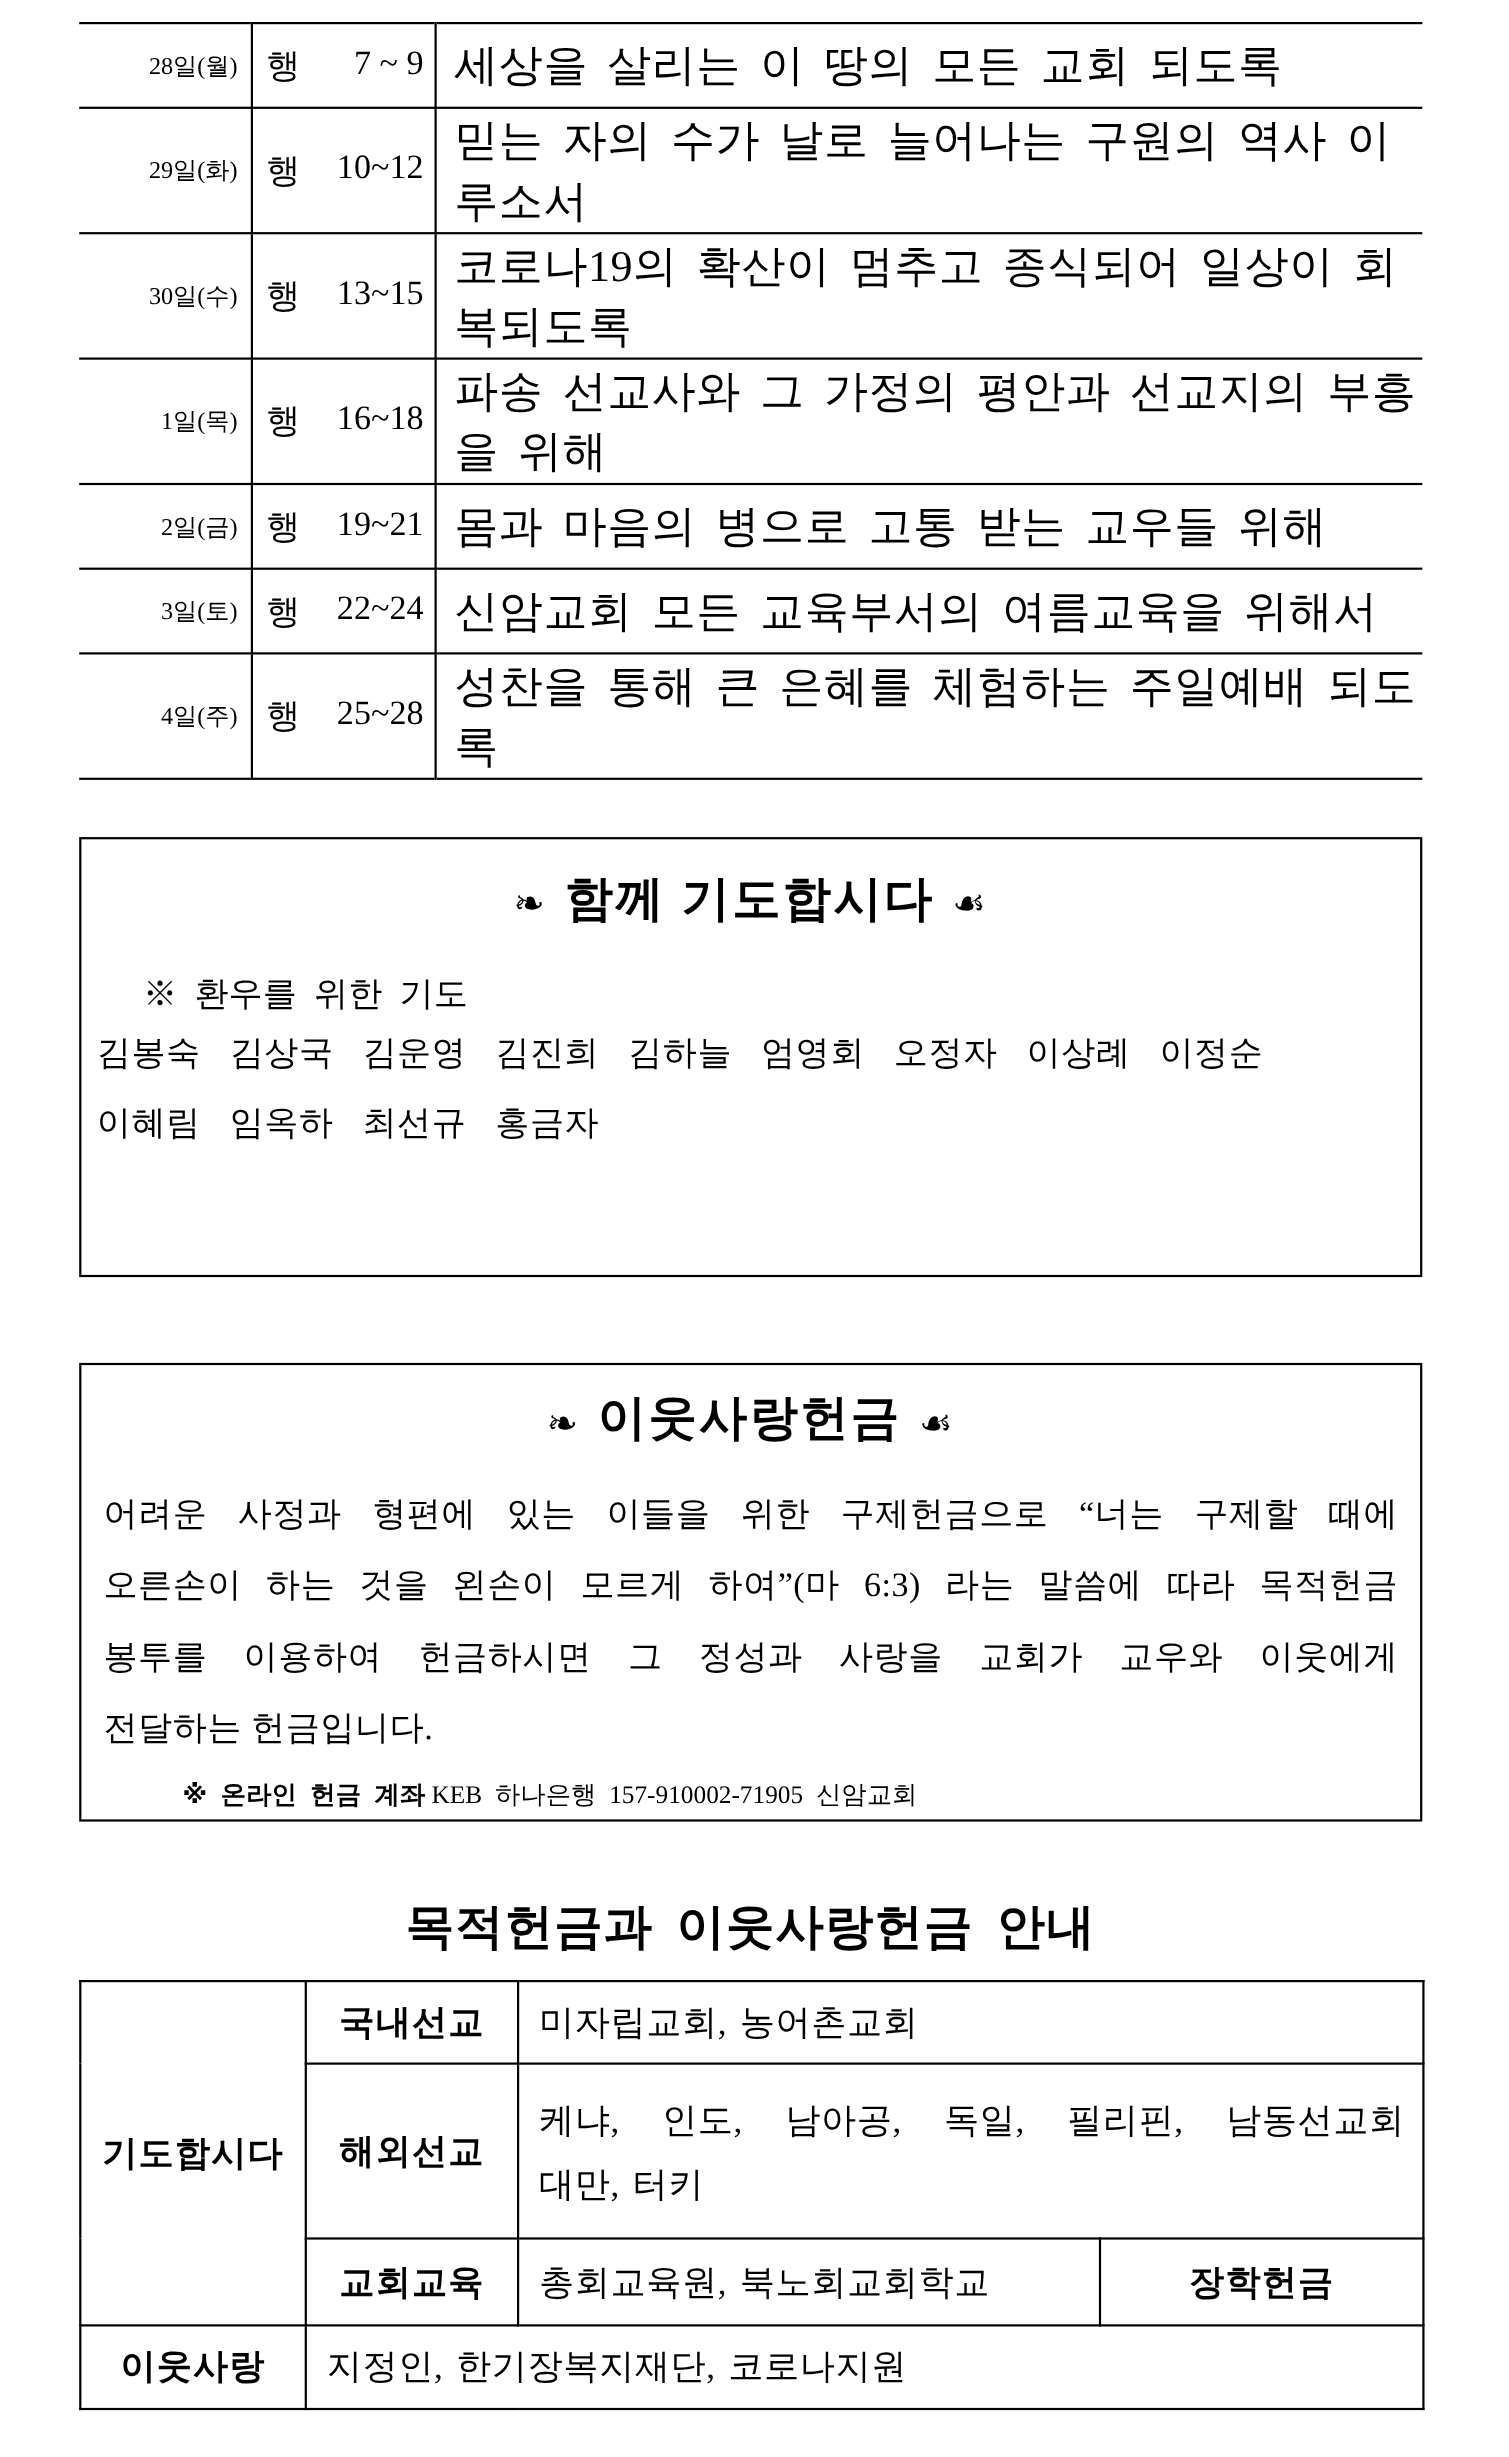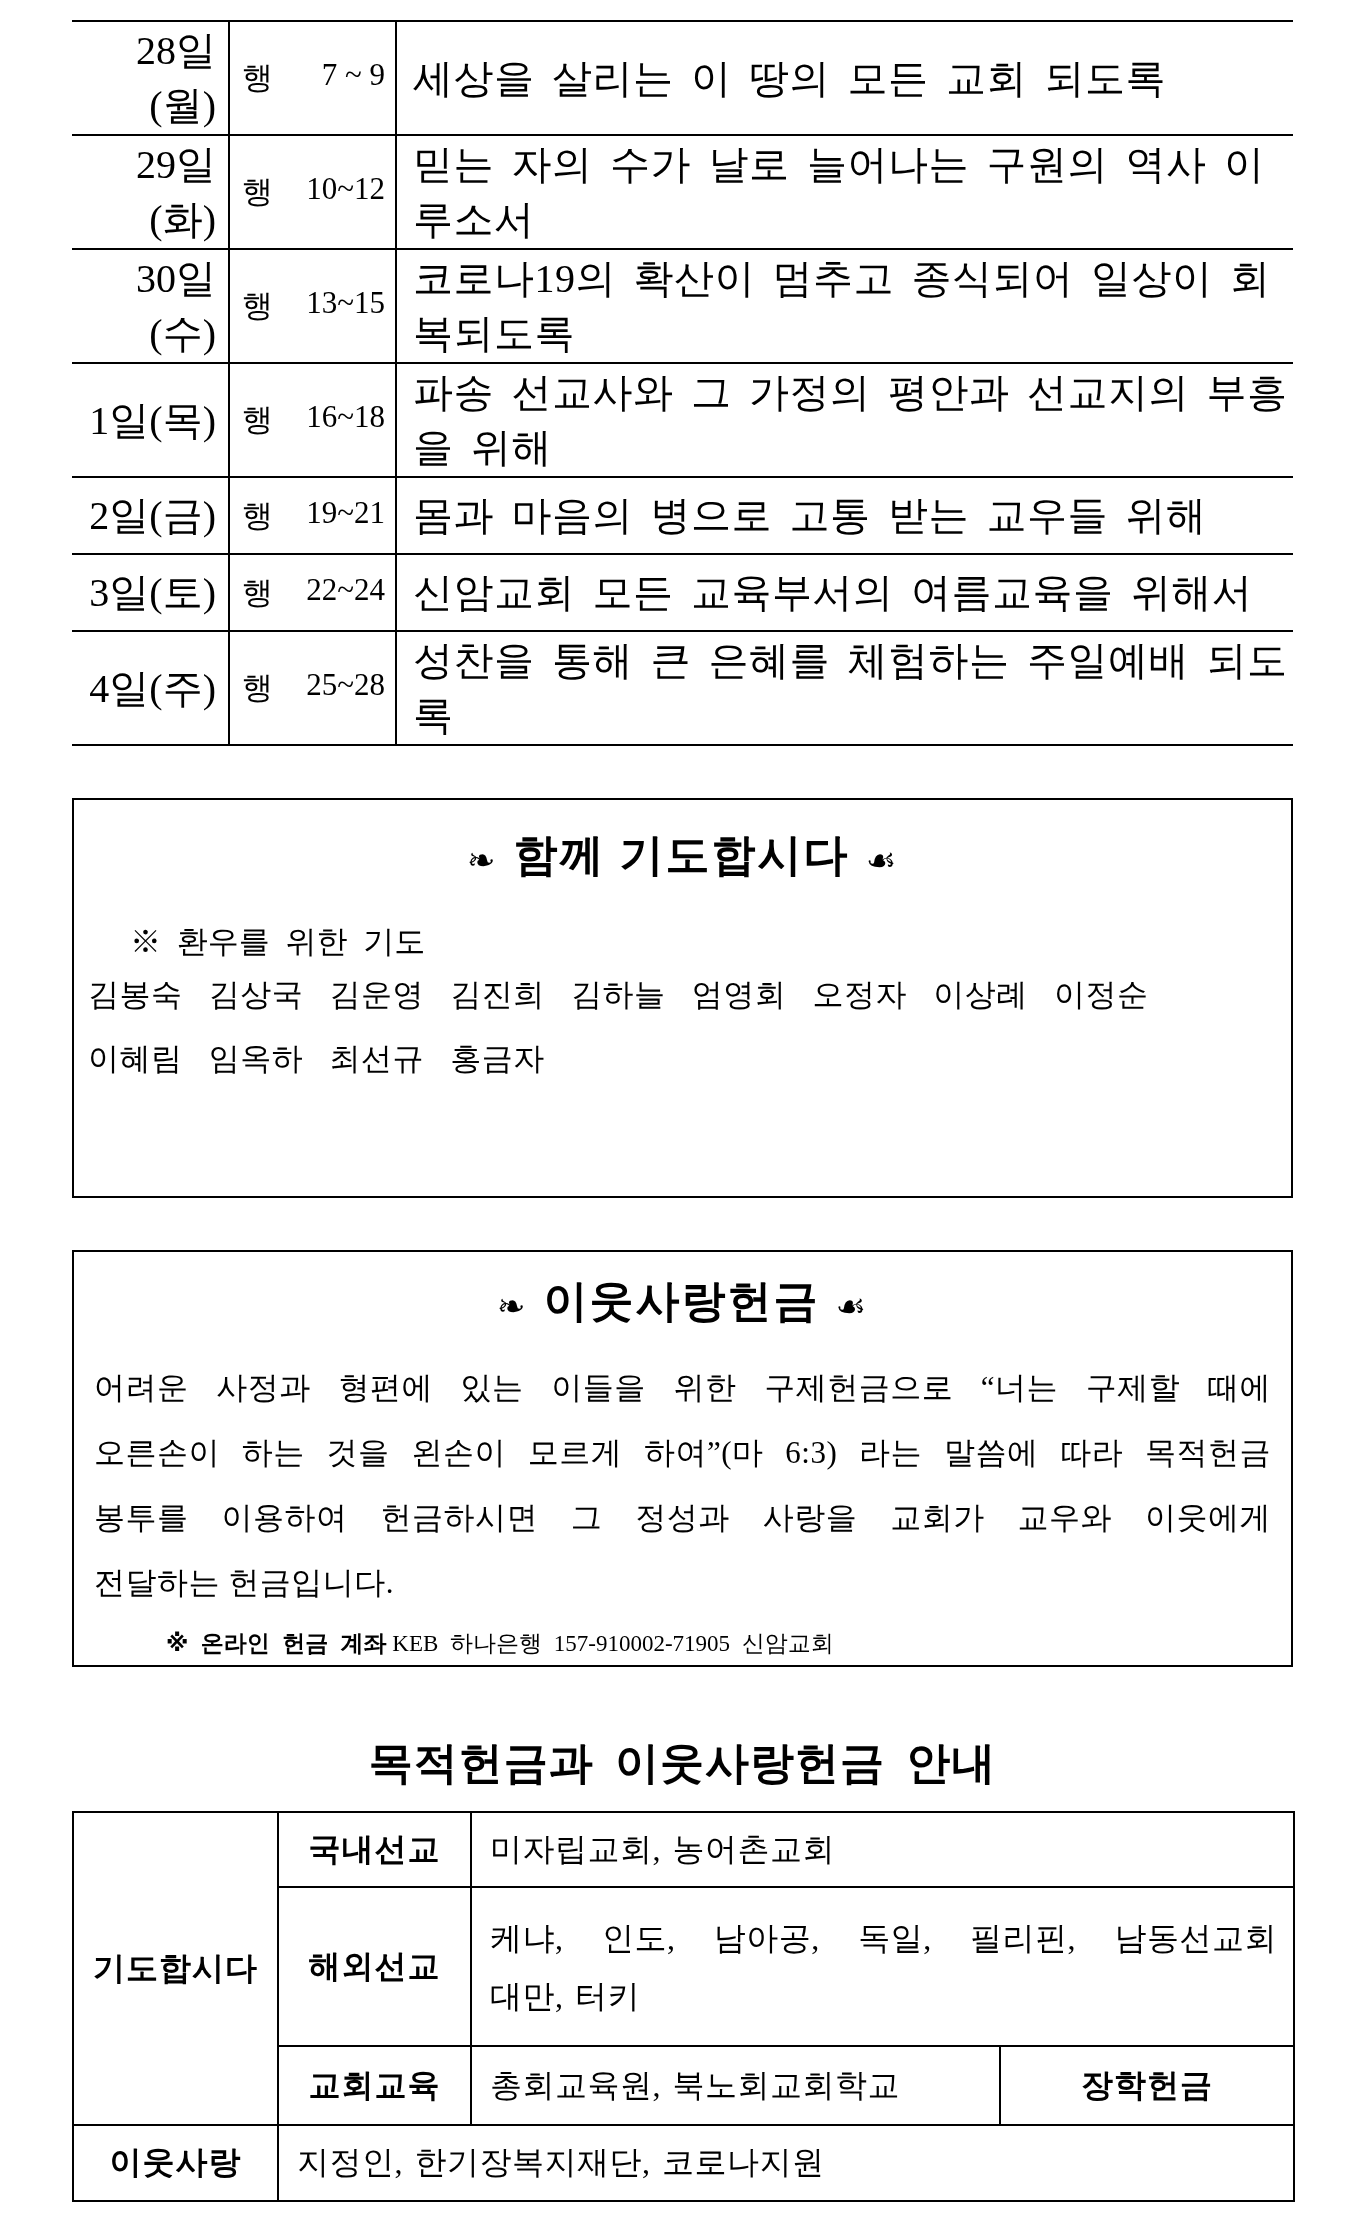--- a/index.html
+++ b/index.html
@@ -27,31 +27,31 @@
   }
 
   
   table.reading{
     border-collapse:collapse;table-layout:fixed;
     width:1221px;margin-top:20px;
     border-top:2px solid #000;border-bottom:2px solid #000;
   }
   table.reading td{height:73px;border-bottom:2px solid #000;vertical-align:middle;}
   table.reading tr:last-child td{border-bottom:none;}
-  td.day{width:143px;text-align:right;padding-right:12px;font-size:40px;border-right:2px solid #000;}
+  td.day{width:143px;text-align:right;padding-right:12px;font-size:22px;border-right:2px solid #000;}
   td.pass{width:165px;border-right:2px solid #000;font-size:31px;padding:0;}
   td.pass .pass-wrap{display:flex;justify-content:space-between;padding:0 10px 0 12px;}
   td.topic{font-size:40px;padding-left:16px;word-spacing:7px;letter-spacing:0.5px;}
 
   
   .box{
     box-sizing:border-box;border:2px solid #000;width:1221px;
   }
   .box1{margin-top:52px;height:400px;padding:26px 14px 0 14px;}
-  .box2{margin-top:52px;height:417px;padding:20px 14px 0 14px;}
+  .box2{margin-top:78px;height:417px;padding:20px 14px 0 14px;}
   .box-title{
     font-family:"Liberation Sans","DejaVu Sans",sans-serif;
     font-weight:bold;font-size:44px;line-height:58px;
     text-align:center;letter-spacing:2px;
   }
   .ornament{
     font-family:"DejaVu Sans",sans-serif;font-weight:normal;
     font-size:34px;vertical-align:middle;padding:0 16px;position:relative;top:2px;
   }
   .pray-sub{font-size:31px;line-height:42px;margin:34px 0 0 42px;word-spacing:8px;}

